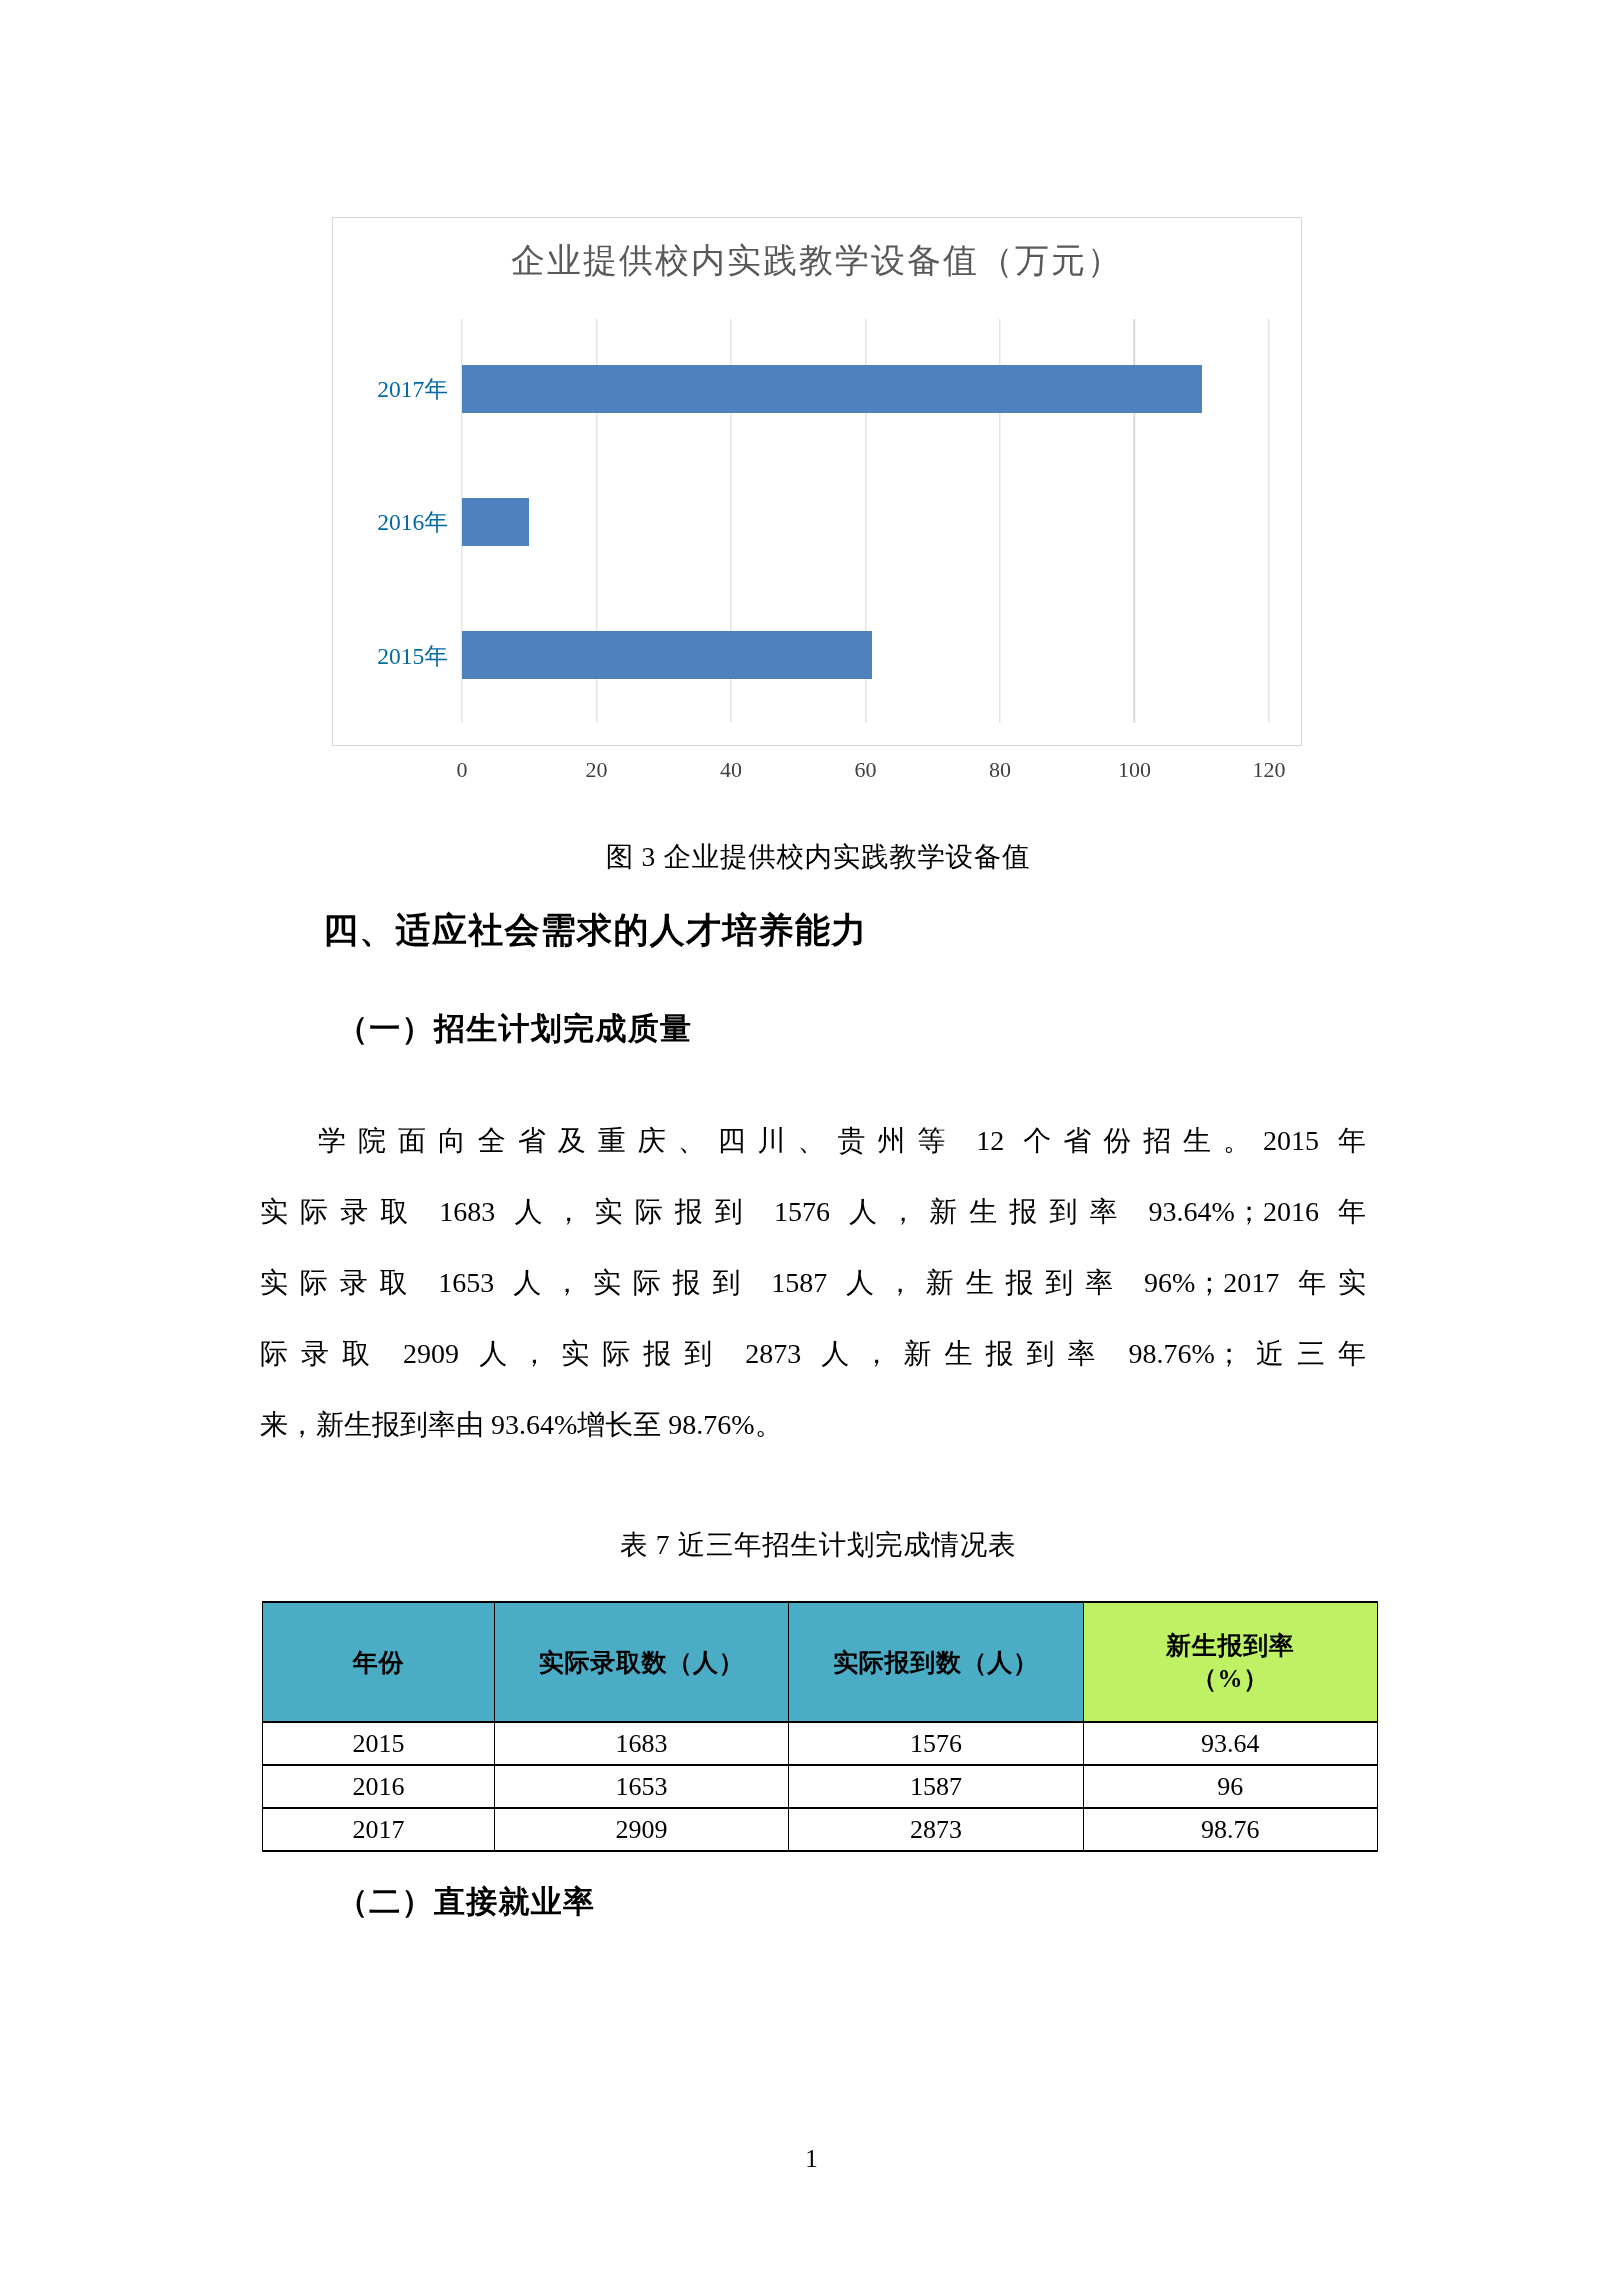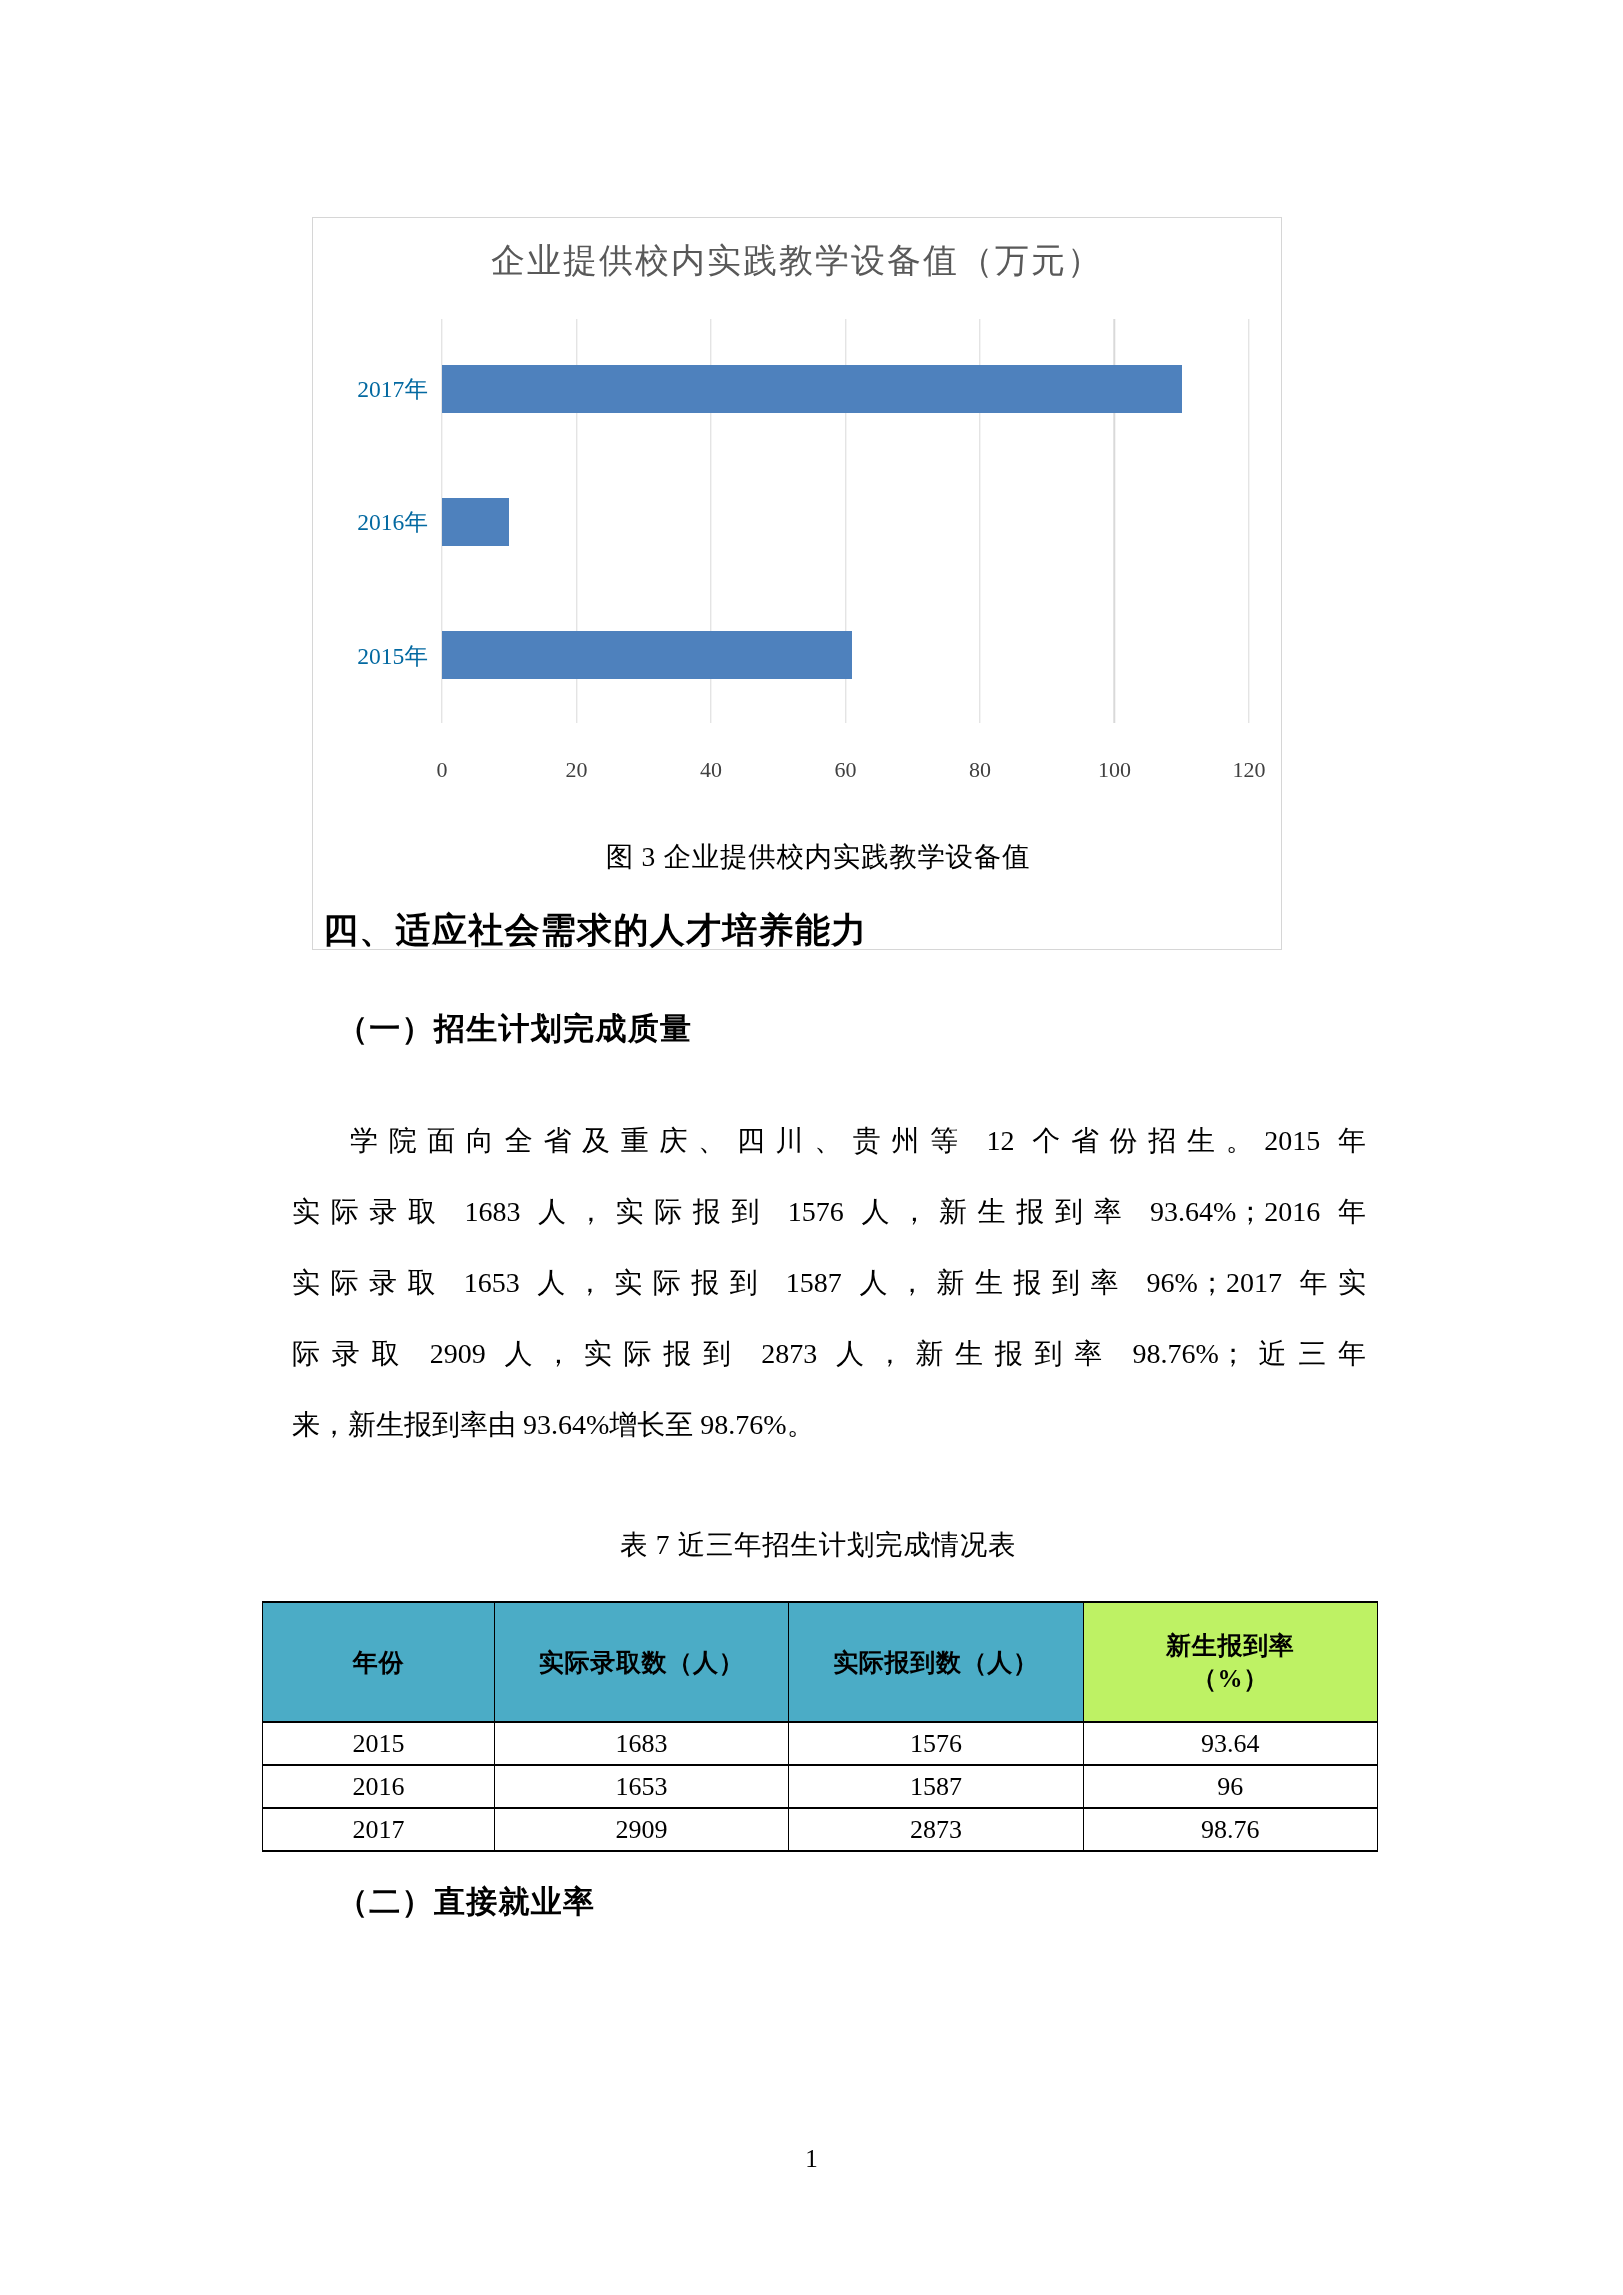--- a/index.html
+++ b/index.html
@@ -2,21 +2,21 @@
 <html style="font-size:10.5px"><head>
 <meta charset="utf-8">
 <style>
   html,body{margin:0;padding:0;background:#888;}
   .page{
     position:relative;width:1623px;height:2295px;background:#ffffff;
     font-family:"Liberation Serif","DejaVu Serif",serif;color:#000;overflow:hidden;
   }
   
   .chart-frame{
-    position:absolute;left:312px;top:217px;width:970px;height:733px;
+    position:absolute;left:332px;top:217px;width:970px;height:529px;
     border:1.3px solid #d6d6d6;background:#fff;box-sizing:border-box;
   }
   .chart-title{
     position:absolute;left:0;right:0;top:19.6px;text-align:center;
     font-size:34px;color:#595959;letter-spacing:2px;white-space:nowrap;
   }
   .plot{position:absolute;left:129px;top:101px;width:807px;height:404px;}
   .gridline{position:absolute;top:0;bottom:0;width:1.3px;background:#d9d9d9;transform:translateX(-0.7px);}
   .bar{position:absolute;left:0;height:48px;background:#4E81BD;}
   .cat-label{
@@ -26,21 +26,21 @@
   .x-axis{position:absolute;left:129px;top:532px;width:807px;height:39px;}
   .tick{position:absolute;transform:translateX(-50%);font-size:22px;color:#404040;line-height:39px;}
   
   .fig-caption{position:absolute;left:260px;top:839px;width:1116px;text-align:center;font-size:27.5px;letter-spacing:0.7px;}
   .section-heading{
     position:absolute;left:323px;top:907px;margin:0;font-size:35px;font-weight:bold;
     font-family:"Liberation Sans","DejaVu Sans",sans-serif;letter-spacing:1.3px;white-space:nowrap;
   }
   .subsection{position:absolute;left:337px;margin:0;font-size:31px;font-weight:bold;letter-spacing:1.3px;white-space:nowrap;}
   .para{position:absolute;left:260px;top:1105px;width:1106px;font-size:28px;line-height:71px;}
-  .pline{text-align:justify;text-align-last:justify;white-space:nowrap;margin-left:32px;}
+  .pline{text-align:justify;text-align-last:justify;white-space:nowrap;}
   .pline.indent{text-indent:58px;}
   .pline.last{text-align-last:left;}
   .tab-caption{position:absolute;left:260px;top:1527px;width:1116px;text-align:center;font-size:27.5px;letter-spacing:0.7px;}
   
   .data-table{
     position:absolute;left:262px;top:1601px;width:1116px;
     border-collapse:collapse;table-layout:fixed;
     border:1.3px solid #000;border-top:2.6px solid #000;border-bottom:2.6px solid #000;
   }
   .data-table th{

